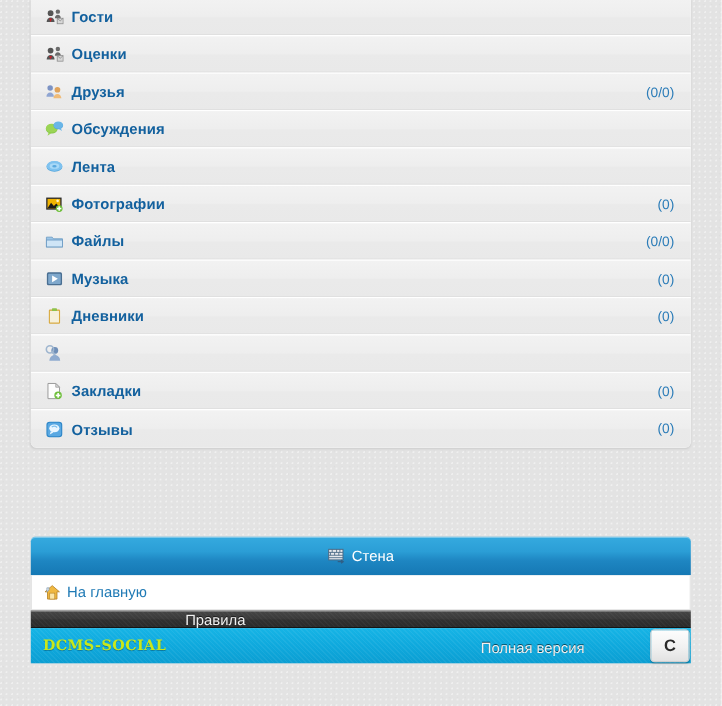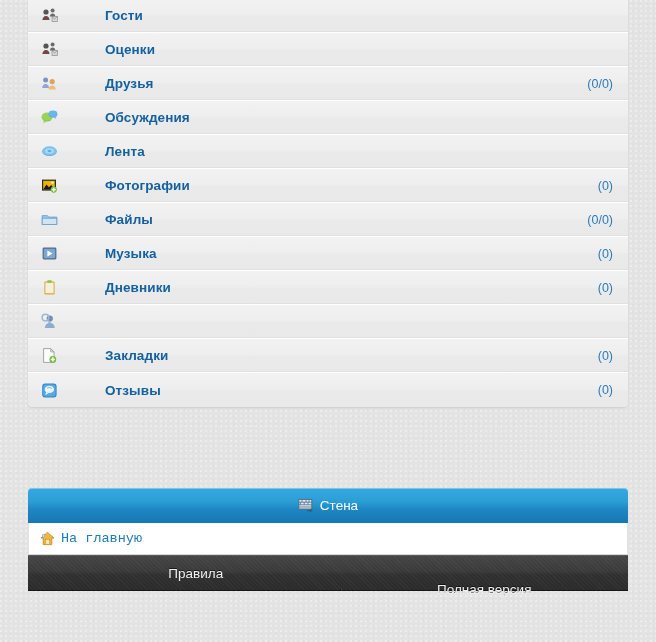--- a/index.html
+++ b/index.html
@@ -65,21 +65,20 @@
     overflow: visible;
   }
   .menu-icon svg { display: block; }
 
   .menu-label {
     color: #13619e;
     font-weight: bold;
     font-size: 13.5px;
     letter-spacing: .1px;
     white-space: nowrap;
-    margin-left: 40px;
   }
 
   .menu-count {
     margin-left: auto;
     color: #2b7cb8;
     font-size: 12.5px;
     font-weight: normal;
     padding-right: 3px;
   }
 
@@ -112,35 +111,34 @@
   .home-row {
     height: 32px;
     display: flex;
     align-items: center;
     padding-left: 11px;
     background: #ffffff;
     border-left: 1px solid #e2e2e2;
     border-right: 1px solid #e2e2e2;
     border-bottom: 1px solid #d8d8d8;
     box-sizing: border-box;
-    font-family: Liberation Mono, monospace;
   }
   .home-row .home-icon {
     width: 15px; height: 15px;
     margin-right: 6px;
     display: inline-block;
   }
   .home-label {
     color: #1f7ab5;
     font-size: 13.5px;
   }
 
   .dark-bar {
     display: flex;
-    height: 36px;
+    height: 16px;
     background:
       repeating-linear-gradient(45deg, rgba(255,255,255,.030) 0 1px, transparent 1px 3px),
       linear-gradient(to bottom, #454545 0%, #3a3a3a 45%, #303030 55%, #2b2b2b 100%);
     border-top: 1px solid #5a5a5a;
     border-bottom: 1px solid #151515;
     box-sizing: border-box;
     padding-left: 24px;
   }
   .dark-btn {
     flex: 1 1 50%;
@@ -404,16 +402,21 @@
 
     <div class="dark-bar">
       <div class="dark-btn">
         <span>Правила</span>
       </div>
       <div class="dark-btn">
         <span>Полная версия</span>
       </div>
     </div>
 
+    <div class="footer-bar">
+      <span class="footer-brand">DCMS-SOCIAL</span>
+      <span class="footer-spacer"></span>
+      <span class="counter-btn">C</span>
+    </div>
 
   </div>
 
 </div>
 
 </body></html>

